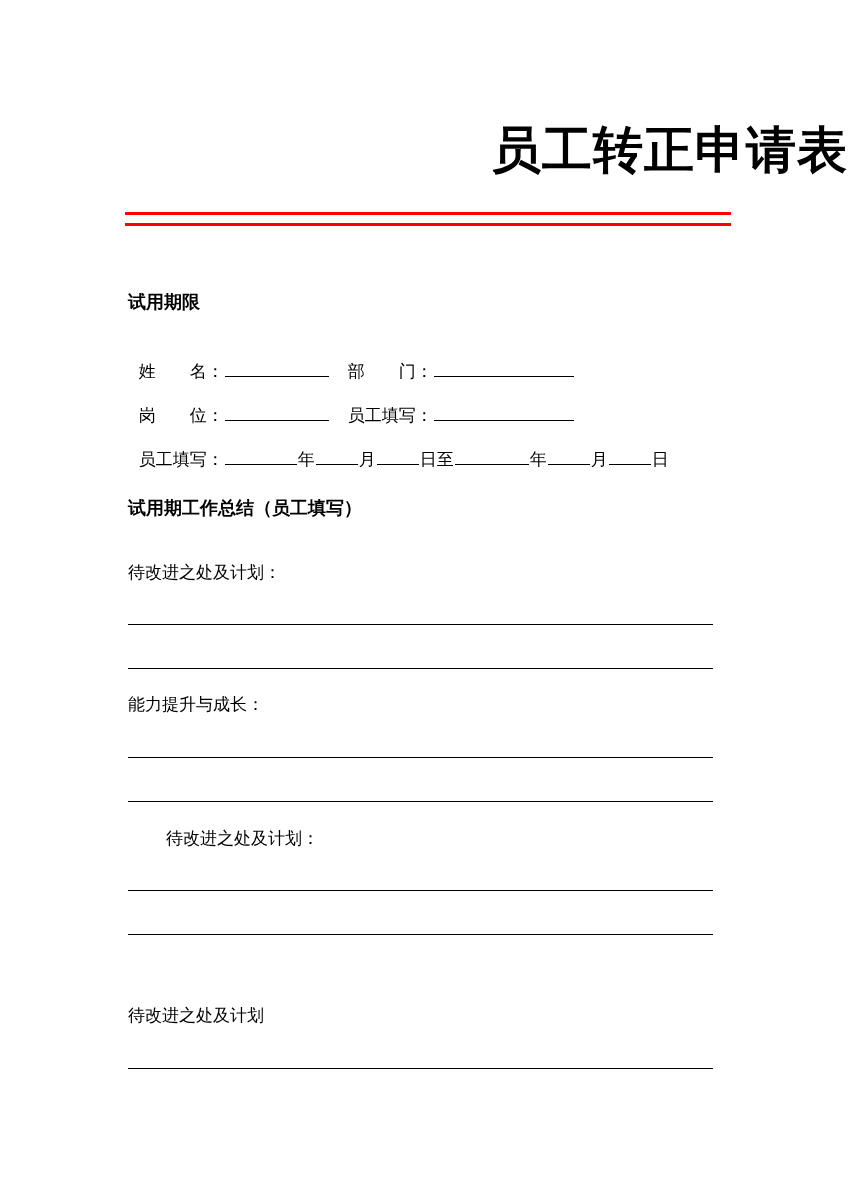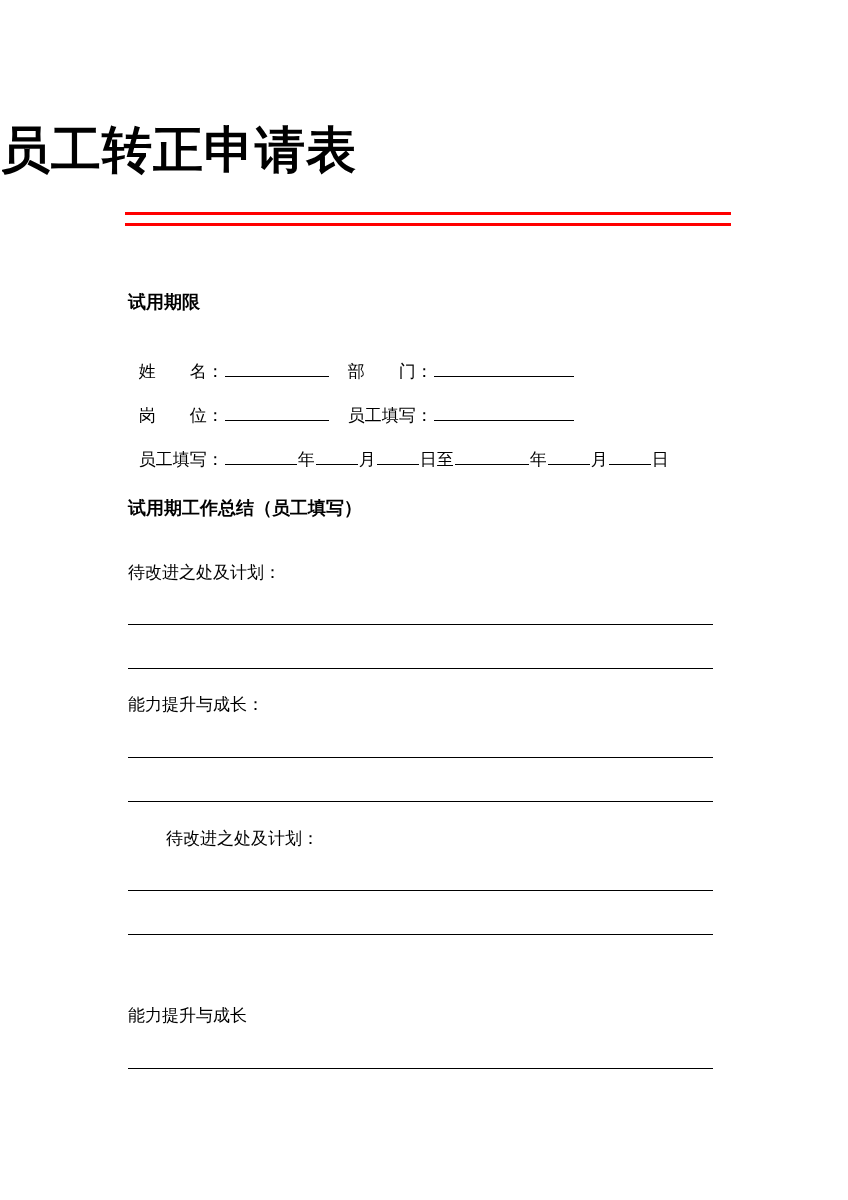--- a/index.html
+++ b/index.html
@@ -3,21 +3,21 @@
 <meta charset="utf-8">
 <style>
   html, body { margin: 0; padding: 0; background: #ffffff; }
   body {
     width: 848px; height: 1200px; position: relative; overflow: hidden;
     font-family: "DejaVu Sans", "Liberation Sans", sans-serif;
     color: #000;
   }
   .title {
     position: absolute; left: 0; top: 118px; width: 848px;
-    text-align: left; font-size: 50px; font-weight: bold;
+    text-align: right; font-size: 50px; font-weight: bold;
     letter-spacing: 1px; line-height: 64px;
   }
   .rule {
     position: absolute; left: 125px; width: 606px; height: 3px;
     background: #ff0000;
   }
   .rule.r1 { top: 212px; }
   .rule.r2 { top: 223px; }
   .h2 {
     position: absolute; left: 128px; font-size: 18px; font-weight: bold;
@@ -64,14 +64,14 @@
 <div class="full-line" style="top:668px;"></div>
 
 <div class="row" style="top:693px;">能力提升与成长：</div>
 <div class="full-line" style="top:757px;"></div>
 <div class="full-line" style="top:801px;"></div>
 
 <div class="row" style="top:827px;margin-left:38px;">待改进之处及计划：</div>
 <div class="full-line" style="top:890px;"></div>
 <div class="full-line" style="top:934px;"></div>
 
-<div class="row" style="top:1004px;">能力提升与成长</div>
+<div class="row" style="top:1004px;">待改进之处及计划</div>
 <div class="full-line" style="top:1068px;"></div>
 
 </body></html>

